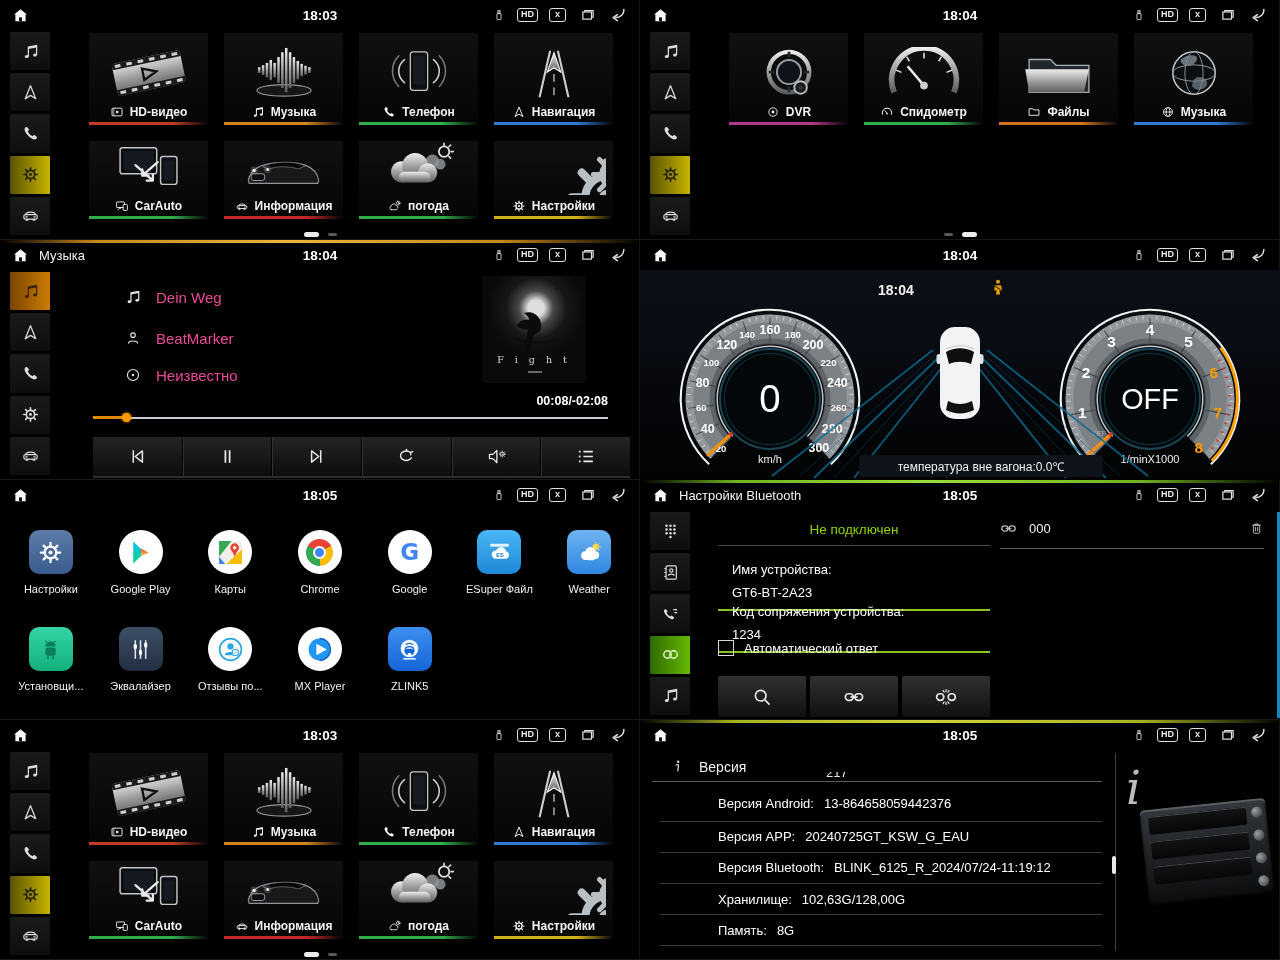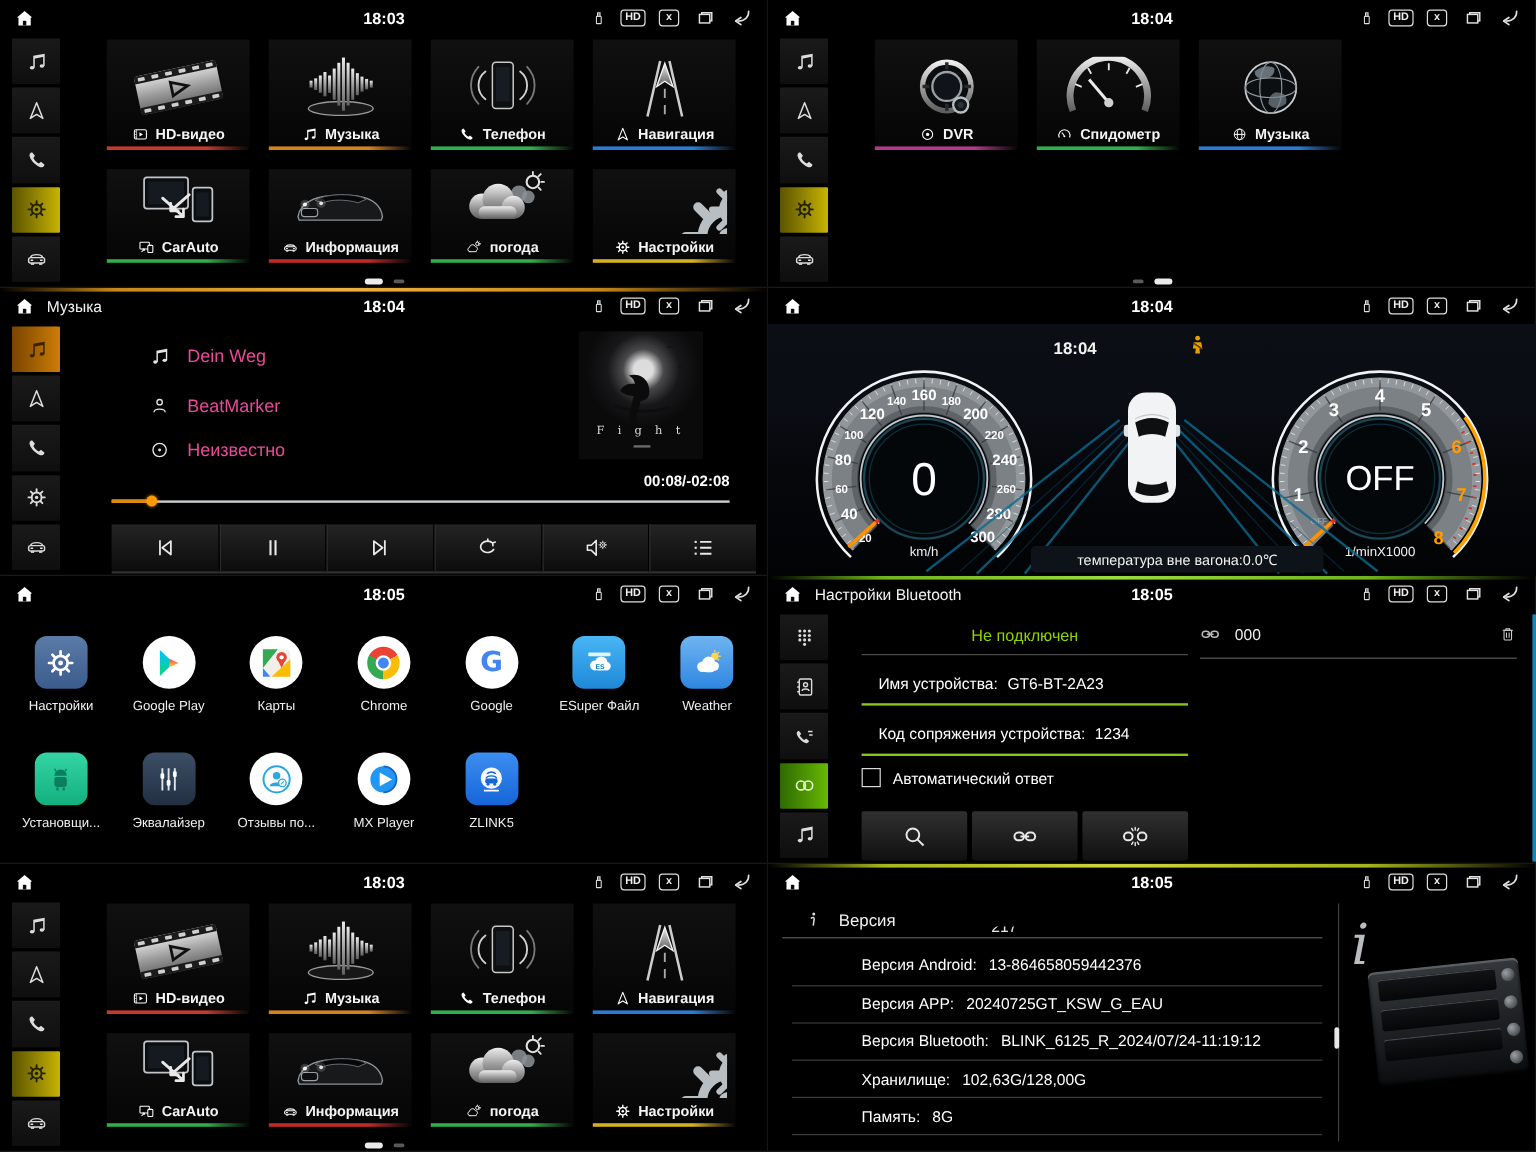--- a/index.html
+++ b/index.html
@@ -71,21 +71,21 @@
   .sq{border-radius:10px;}
   .cir{border-radius:50%;background:#fff;}
   .al{font-size:11px;color:#f0f0f0;max-width:86px;white-space:nowrap;overflow:hidden;}
   .gglyph{font-size:23px;font-weight:bold;color:#4285f4;font-family:"DejaVu Sans",sans-serif;}
   .chromeic{width:27px;height:27px;border-radius:50%;background:conic-gradient(from -60deg,#ea4335 0 120deg,#fbbc05 0 240deg,#34a853 0 360deg);display:flex;align-items:center;justify-content:center;}
   .chromein{width:13px;height:13px;border-radius:50%;background:#fff;display:flex;align-items:center;justify-content:center;}
   .chromein span{display:block;width:9px;height:9px;border-radius:50%;background:#4285f4;}
   
   .btstat{position:absolute;left:78px;top:42px;width:272px;text-align:center;color:#8ed400;font-size:13.5px;z-index:4;}
   .btdiv{position:absolute;left:78px;top:65px;width:272px;height:1px;background:#4c4c4c;z-index:4;}
-  .btrow{position:absolute;left:78px;width:272px;display:flex;gap:8px;font-size:13px;color:#fff;padding:0 0 9px 14px;border-bottom:2px solid #86c41e;z-index:4;box-sizing:border-box;}
+  .btrow{position:absolute;left:78px;width:272px;display:flex;gap:8px;font-size:13px;color:#fff;padding:0 0 9px 14px;border-bottom:2px solid #86c41e;z-index:4;box-sizing:border-box;flex-direction:column;}
   .btchk{position:absolute;left:78px;top:160px;display:flex;align-items:center;gap:10px;font-size:13px;z-index:4;}
   .btchk .box{width:14px;height:14px;border:1.6px solid #dadada;background:transparent;}
   .btbtns{position:absolute;left:78px;top:196px;width:272px;display:flex;gap:4px;z-index:4;}
   .btb{flex:1;height:41px;background:linear-gradient(180deg,#303030,#101010);display:flex;align-items:center;justify-content:center;border-radius:2px;}
   .btb svg{width:22px;height:22px;color:#e8e8e8;}
   .btdev{position:absolute;left:360px;top:40px;width:264px;display:flex;align-items:center;gap:12px;font-size:13px;color:#f0f0f0;padding-bottom:11px;border-bottom:1px solid #5a5a5a;z-index:4;}
   .btdev .lk{width:17px;height:17px;color:#b9b9b9;}
   .btdev .tr{width:15px;height:15px;color:#cfcfcf;margin-left:auto;}
   .btscroll{position:absolute;right:0;top:32px;bottom:2px;width:3px;background:#1687b8;z-index:5;}
   
@@ -681,20 +681,34 @@
           </div>
     <div class="lab">
             <svg class="bsvg">
               <use href="#b-gaugeS" xlink:href="#b-gaugeS"></use>
             </svg>
             <span class="tlabel">Спидометр</span>
           </div>
     <div class="bar" style="background: linear-gradient(90deg, rgb(47, 174, 74), rgb(47, 174, 74) 70%, rgba(0, 0, 0, 0.2));"></div>
   </div>
 
+  <div class="tile">
+    <div class="art">
+            <svg class="artsvg">
+              <use href="#a-folder" xlink:href="#a-folder"></use>
+            </svg>
+          </div>
+    <div class="lab">
+            <svg class="bsvg">
+              <use href="#b-folder" xlink:href="#b-folder"></use>
+            </svg>
+            <span class="tlabel">Файлы</span>
+          </div>
+    <div class="bar" style="background: linear-gradient(90deg, rgb(210, 115, 30), rgb(210, 115, 30) 70%, rgba(0, 0, 0, 0.2));"></div>
+  </div>
 
   <div class="tile">
     <div class="art">
             <svg class="artsvg">
               <use href="#a-globe" xlink:href="#a-globe"></use>
             </svg>
           </div>
     <div class="lab">
             <svg class="bsvg">
               <use href="#b-globe" xlink:href="#b-globe"></use>

